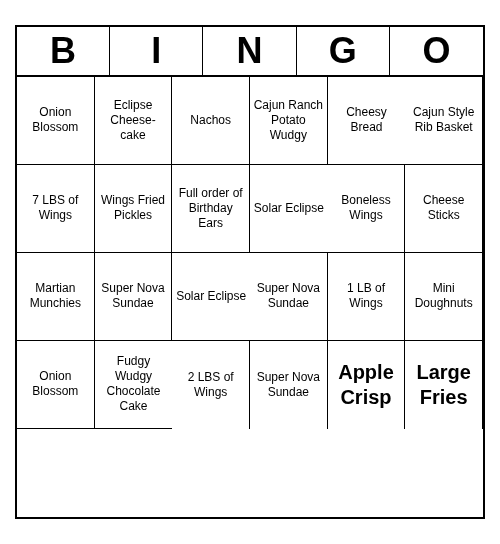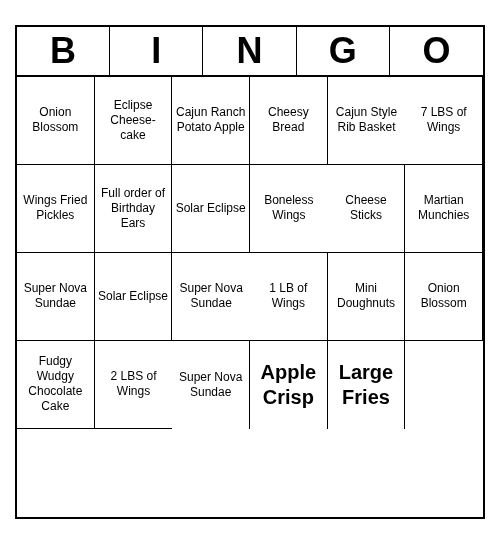--- a/index.html
+++ b/index.html
@@ -70,21 +70,22 @@
   <div class="bingo-header">
   <div class="bingo-header-cell">B</div>
       <div class="bingo-header-cell">I</div>
       <div class="bingo-header-cell">N</div>
       <div class="bingo-header-cell">G</div>
       <div class="bingo-header-cell">O</div>
     </div>
   <div class="bingo-grid">
   <div class="bingo-cell">Onion Blossom</div>
       <div class="bingo-cell">Eclipse Cheese-cake</div>
-      <div class="bingo-cell">Cajun Ranch Potato Apple</div>
+      <div class="bingo-cell">Nachos</div>
+      <div class="bingo-cell">Cajun Ranch Potato Wudgy</div>
       <div class="bingo-cell">Cheesy Bread</div>
       <div class="bingo-cell">Cajun Style Rib Basket</div>
       <div class="bingo-cell">7 LBS of Wings</div>
       <div class="bingo-cell">Wings Fried Pickles</div>
       <div class="bingo-cell">Full order of Birthday Ears</div>
       <div class="bingo-cell">Solar Eclipse</div>
       <div class="bingo-cell">Boneless Wings</div>
       <div class="bingo-cell">Cheese Sticks</div>
       <div class="bingo-cell">Martian Munchies</div>
       <div class="bingo-cell">Super Nova Sundae</div>

